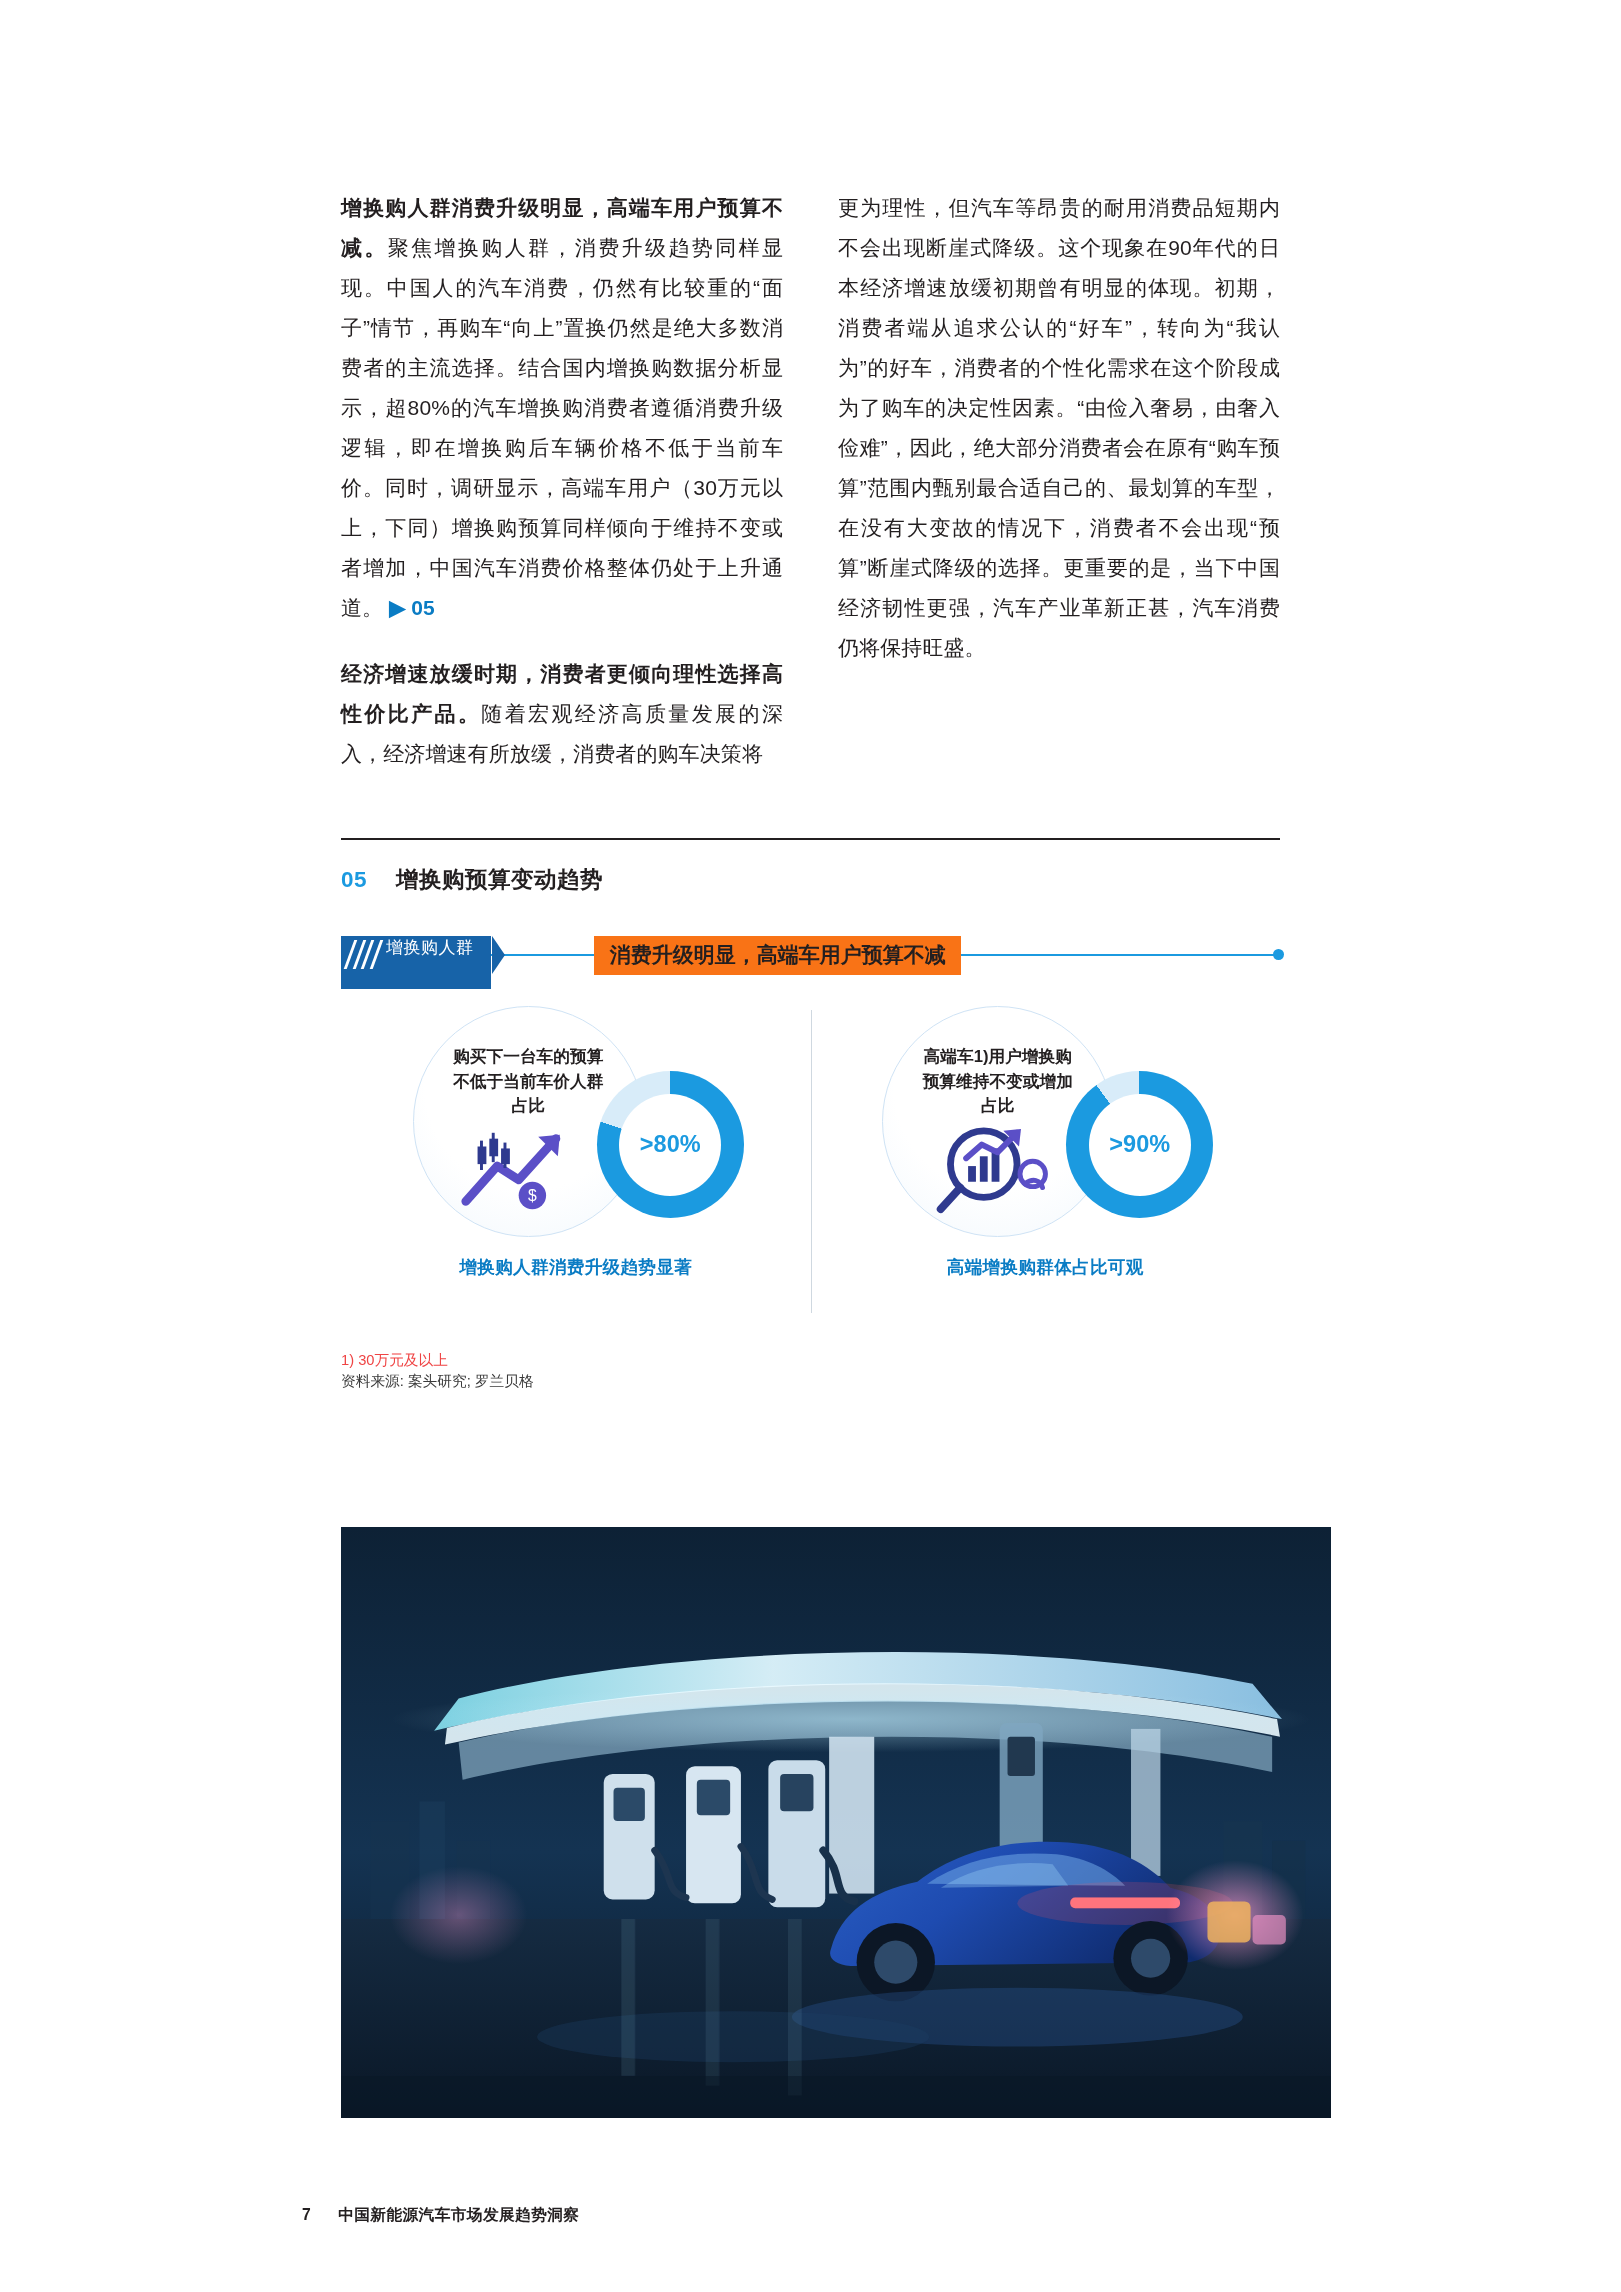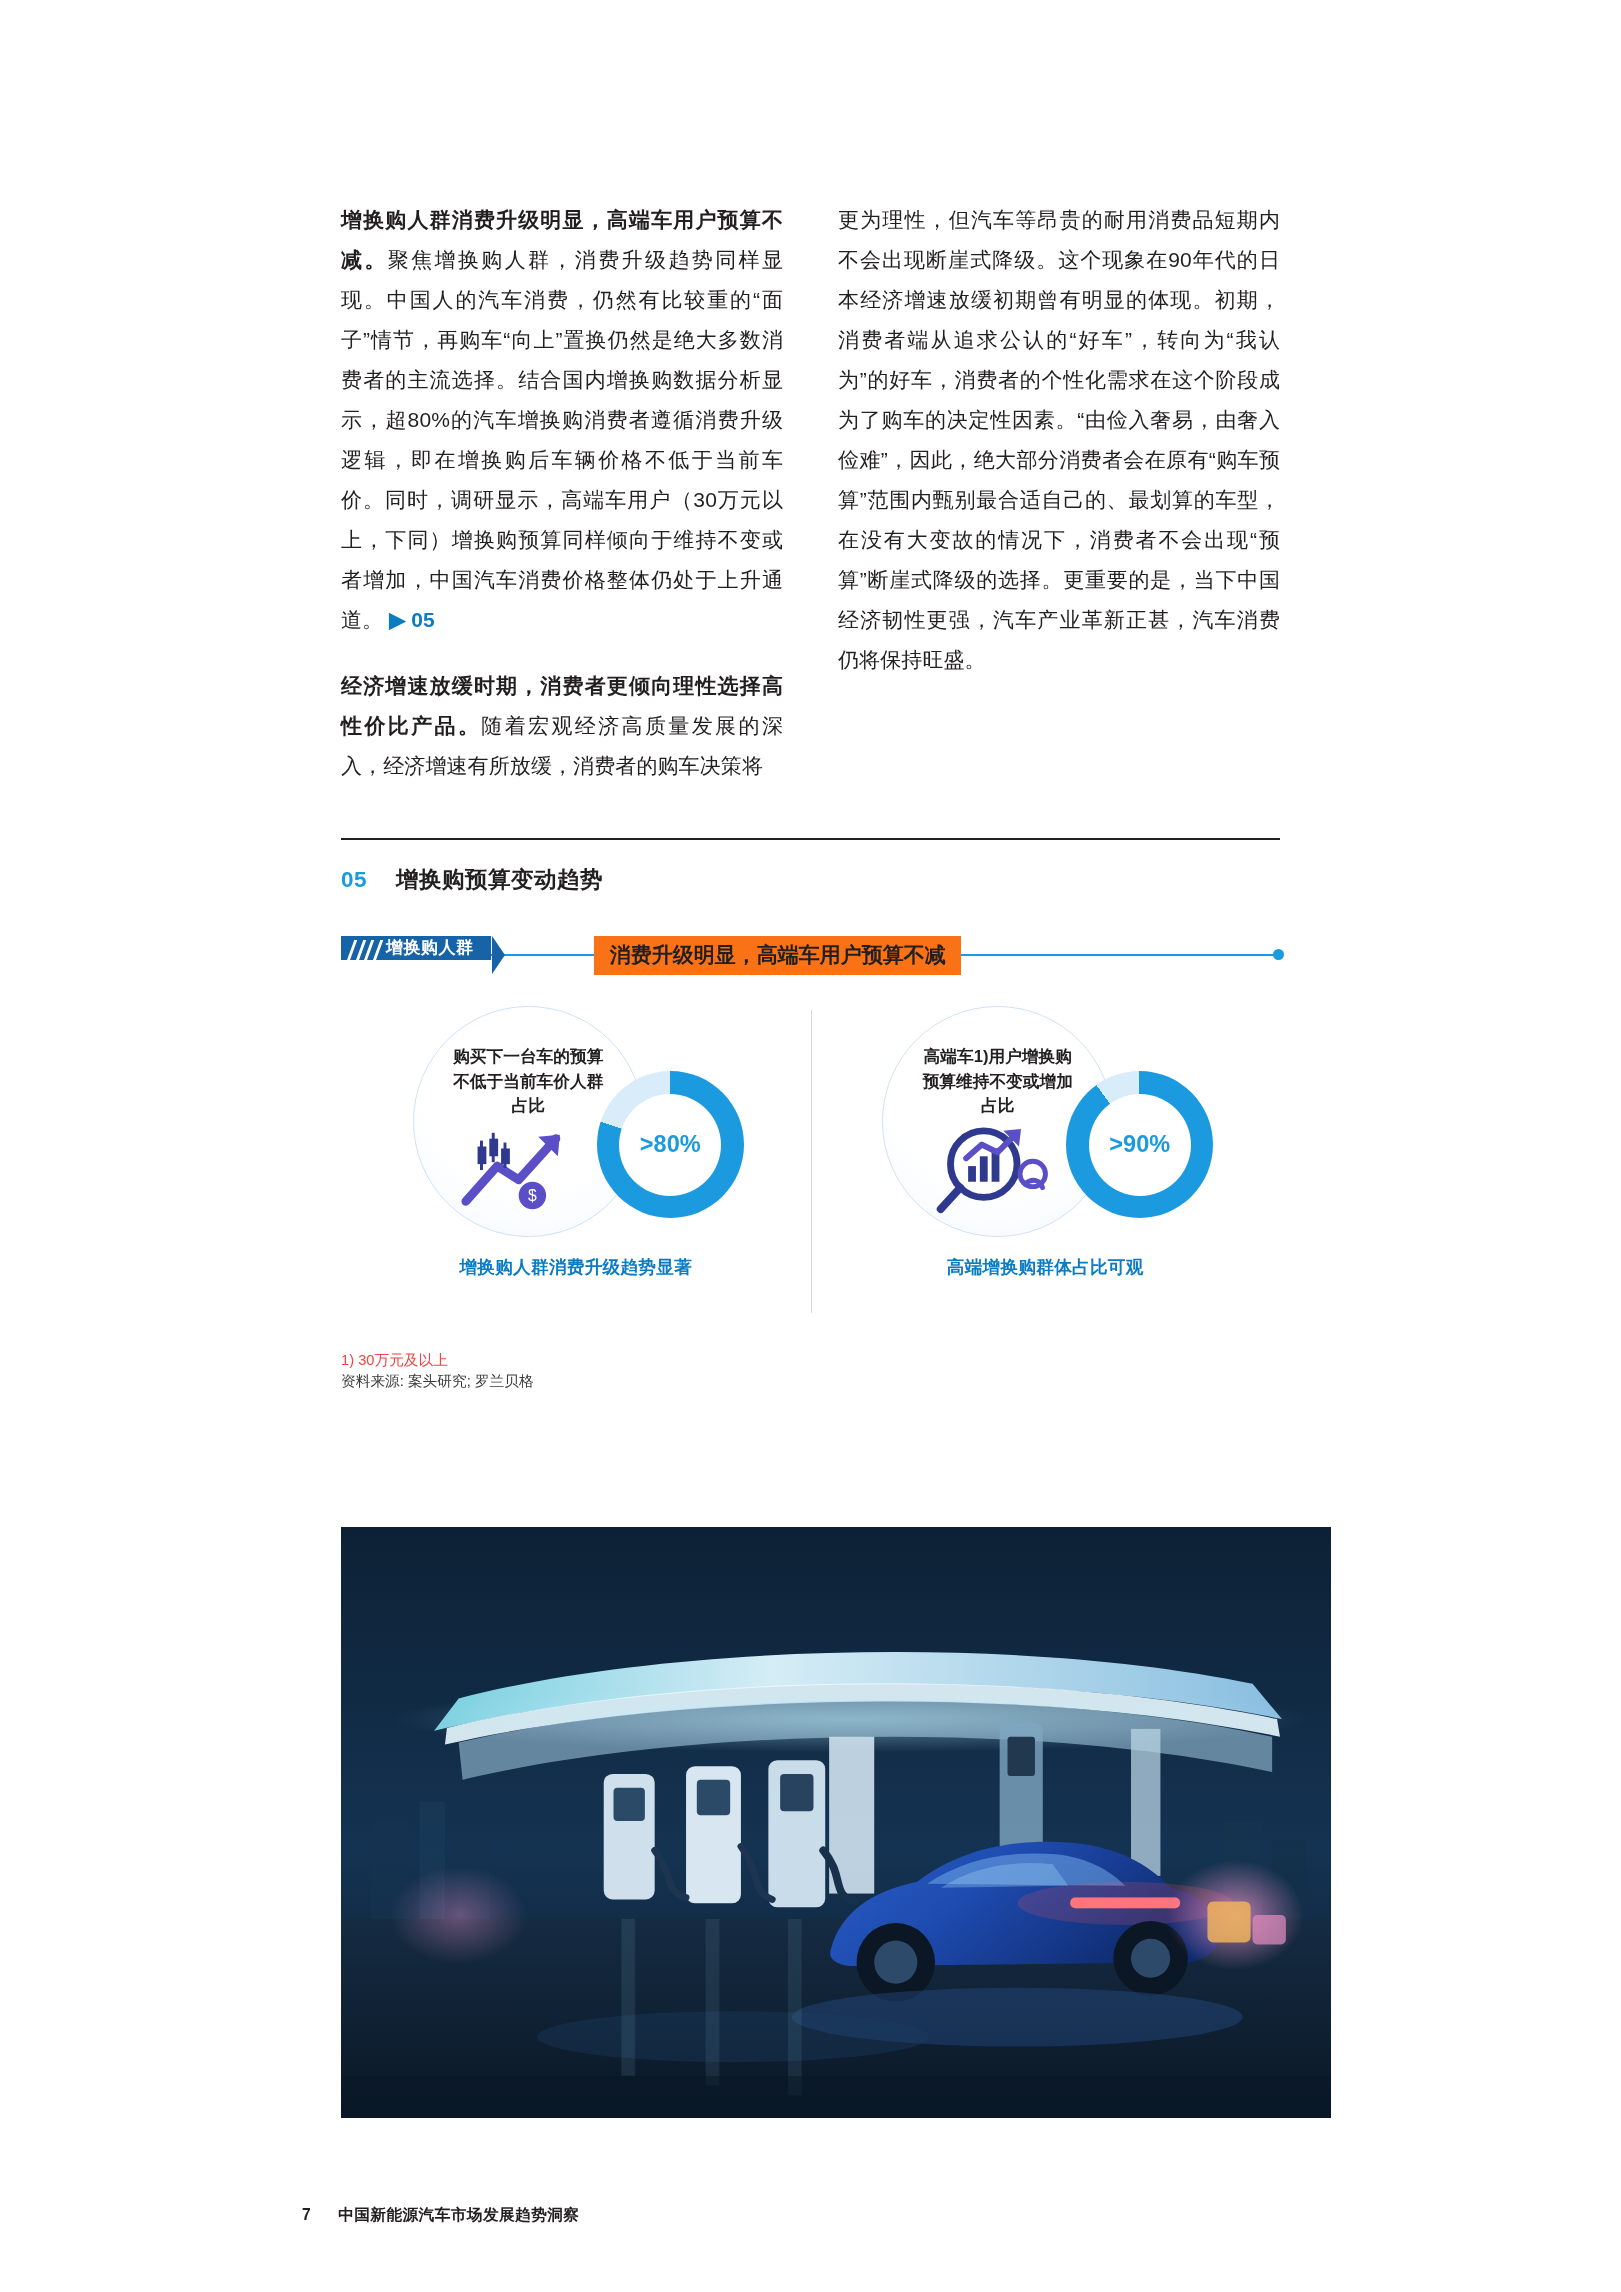--- a/index.html
+++ b/index.html
@@ -18,21 +18,21 @@
   .page {
     position: absolute;
     inset: 0;
     background: #ffffff;
   }
 
   
   .columns {
     position: absolute;
     left: 341px;
-    top: 200px;
+    top: 188px;
     width: 939px;
     display: flex;
     gap: 55px;
   }
   .col {
     width: 442px;
   }
   .para {
     font-size: 21px;
     line-height: 40px;
@@ -101,26 +101,26 @@
     top: 13.7px;
     width: 10.8px;
     height: 10.8px;
     border-radius: 50%;
     background: #1b9ae0;
   }
   .banner-tag {
     position: absolute;
     left: 0;
     top: 0;
-    height: 24px;
+    height: 53px;
     display: flex;
     background: #1763a8;
     color: #ffffff;
     font-size: 17px;
-    font-weight: 700;
+    font-weight: 400;
     padding: 0 17.6px 0 45px;
     letter-spacing: 0.5px;
   }
   .banner-tag::after {
     content: "";
     position: absolute;
     right: -13.7px;
     top: 0;
     border-left: 13.7px solid #1763a8;
     border-top: 19.6px solid transparent;

